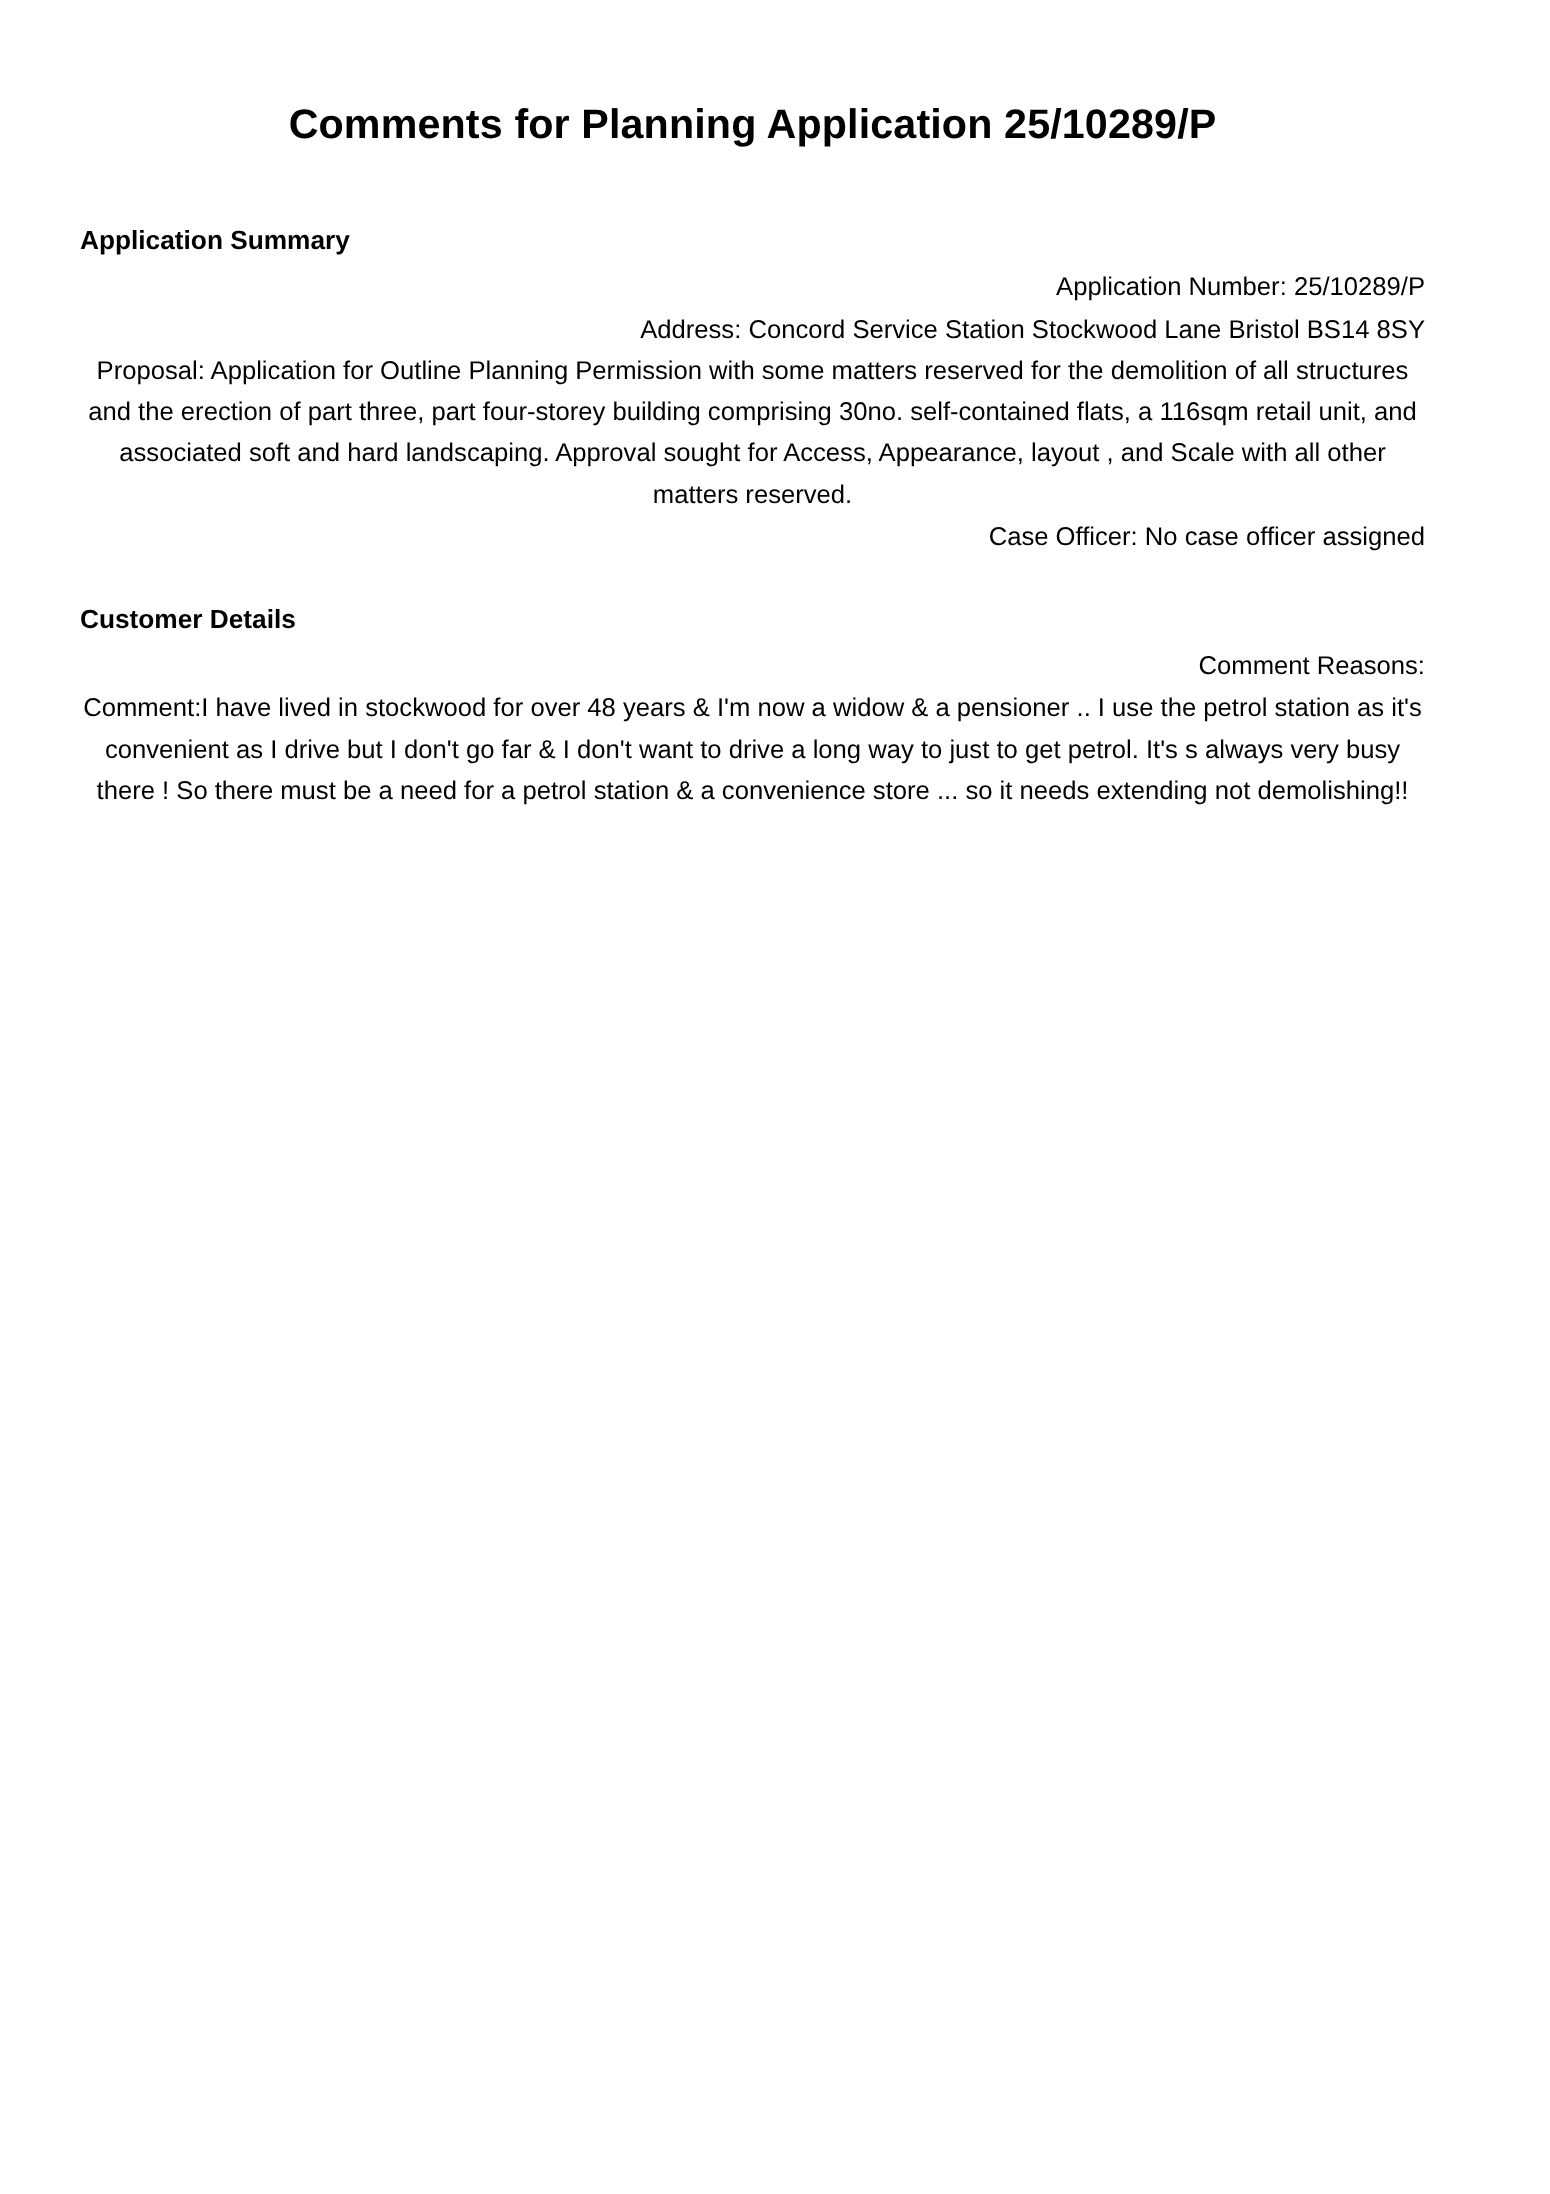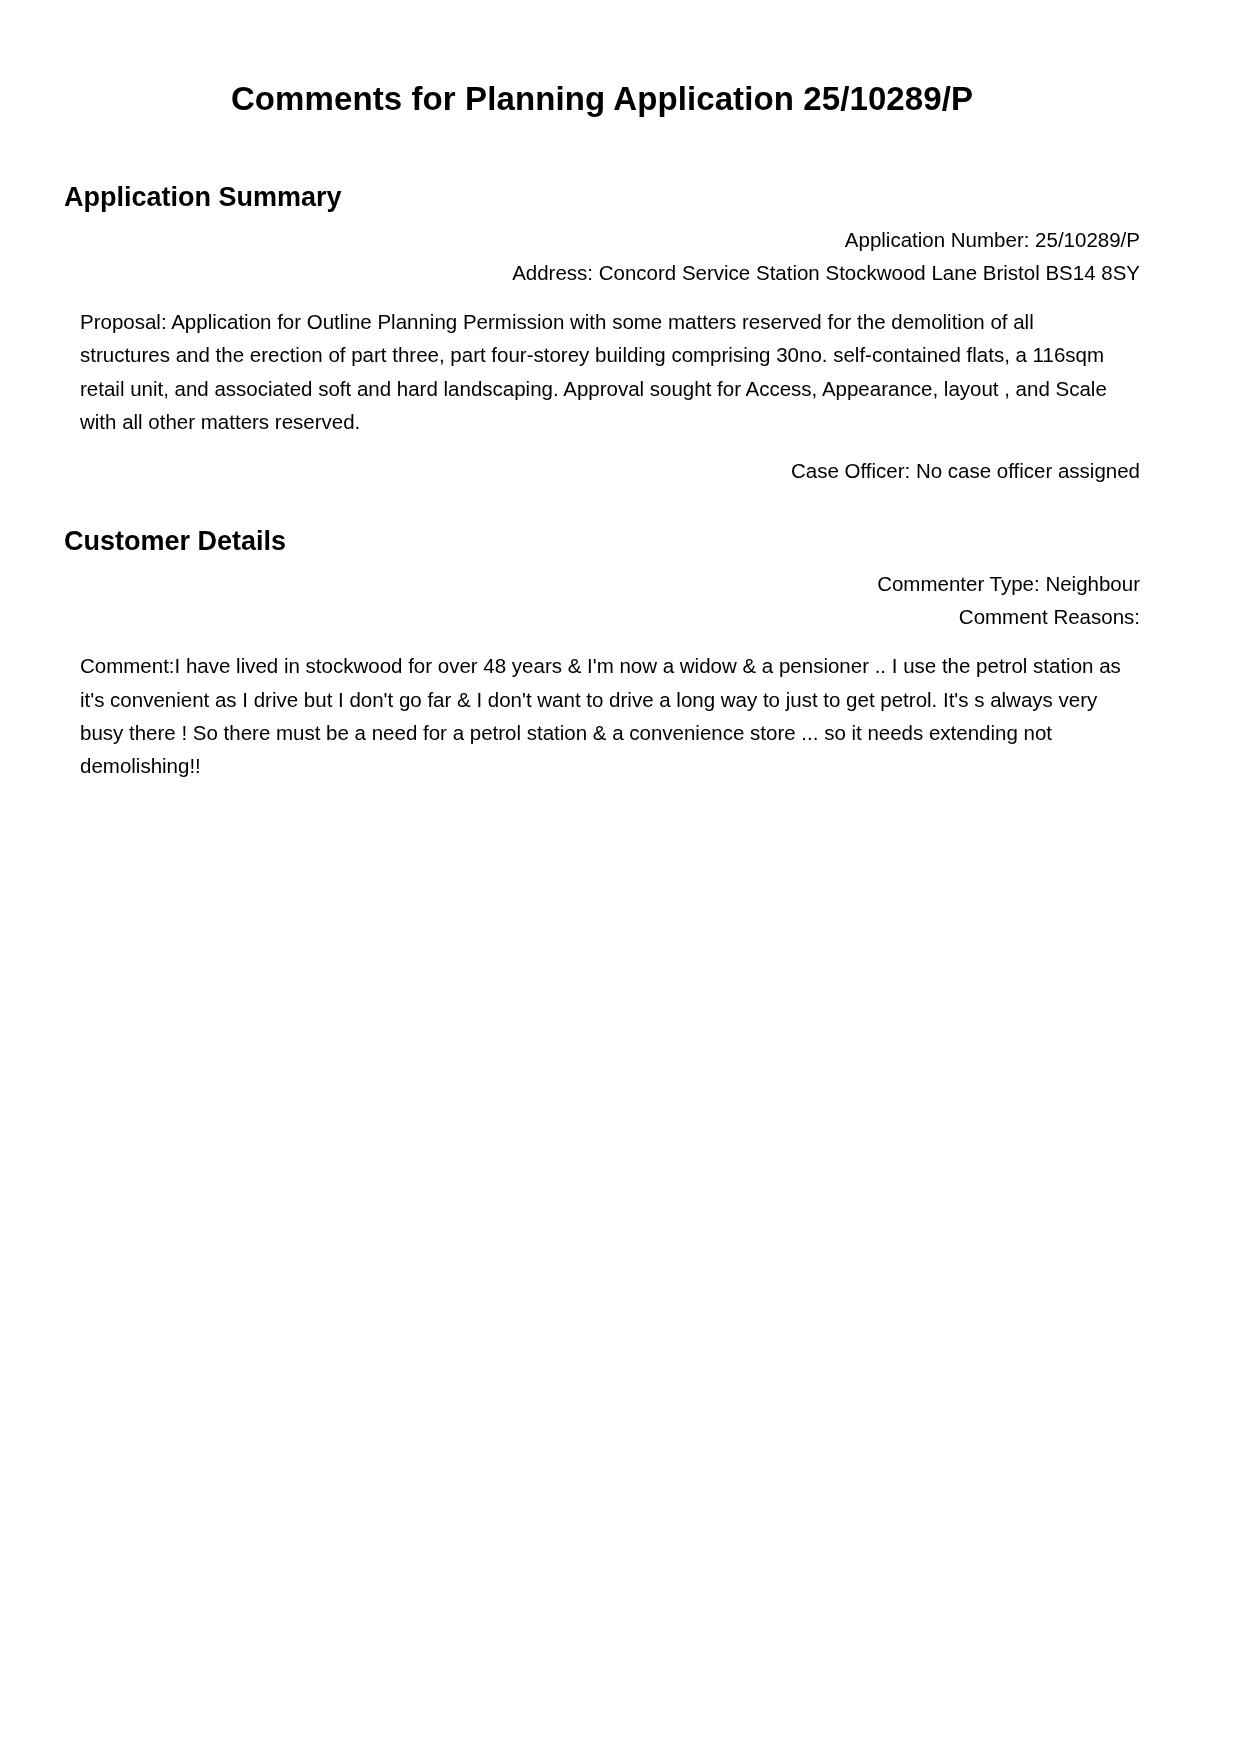--- a/index.html
+++ b/index.html
@@ -24,55 +24,54 @@
     font-size: 33px;
     font-weight: bold;
     line-height: 1.3;
     margin: 0 0 56px 0;
     letter-spacing: 0.1px;
   }
   .section {
     margin: 0 0 34px 0;
   }
   .section-heading {
-    font-size: 27px;
+    font-size: 21px;
     font-weight: bold;
     line-height: 1.55;
     margin: 0 0 4px 0;
   }
   .field-line {
     font-size: 20.5px;
     line-height: 1.62;
     margin: 0;
     font-weight: normal;
     text-align: right;
   }
   .paragraph {
     font-size: 20.5px;
     line-height: 1.62;
-    margin: 16px;
-    text-align: left;
+    margin: 0;
+    text-align: center;
   }
 </style>
 </head>
 <body>
 
 <div class="page">
 
   <h1 class="doc-title">Comments for Planning Application 25/10289/P</h1>
 
   <div class="section">
     <div class="section-heading">Application Summary</div>
     <p class="field-line">Application Number: 25/10289/P</p>
     <p class="field-line">Address: Concord Service Station Stockwood Lane Bristol BS14 8SY</p>
     <p class="paragraph">Proposal: Application for Outline Planning Permission with some matters reserved for the demolition of all structures and the erection of part three, part four-storey building comprising 30no. self-contained flats, a 116sqm retail unit, and associated soft and hard landscaping. Approval sought for Access, Appearance, layout , and Scale with all other matters reserved.</p>
     <p class="field-line">Case Officer: No case officer assigned</p>
   </div>
 
 
   <div class="section">
     <div class="section-heading">Customer Details</div>
-    <p class="field-line">Commenter Type: Neighbour</p>
     <p class="field-line">Comment Reasons:</p>
     <p class="paragraph">Comment:I have lived in stockwood for over 48 years &amp; I'm now a widow &amp; a pensioner .. I use the petrol station as it's convenient as I drive but I don't go far &amp; I don't want to drive a long way to just to get petrol. It's s always very busy there ! So there must be a need for a petrol station &amp; a convenience store ... so it needs extending not demolishing!!</p>
   </div>
 
 </div>
 
 </body></html>

